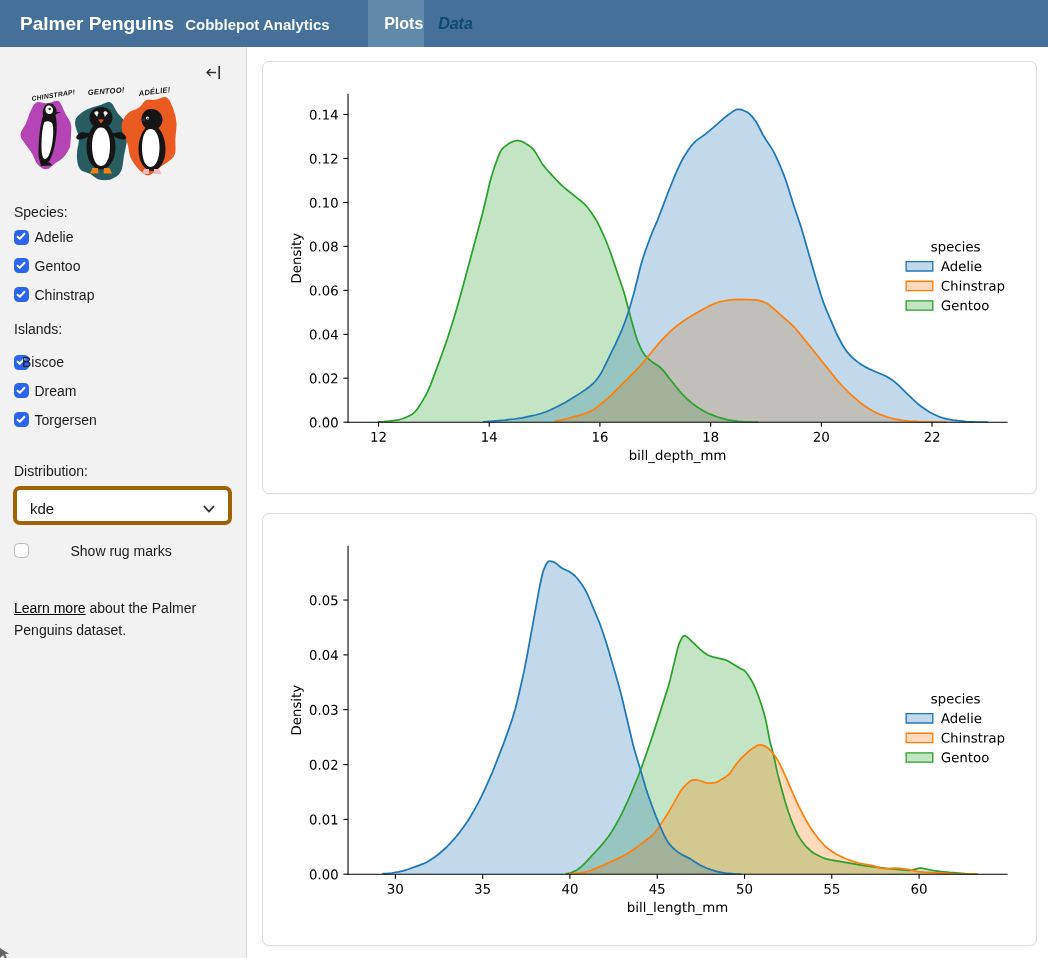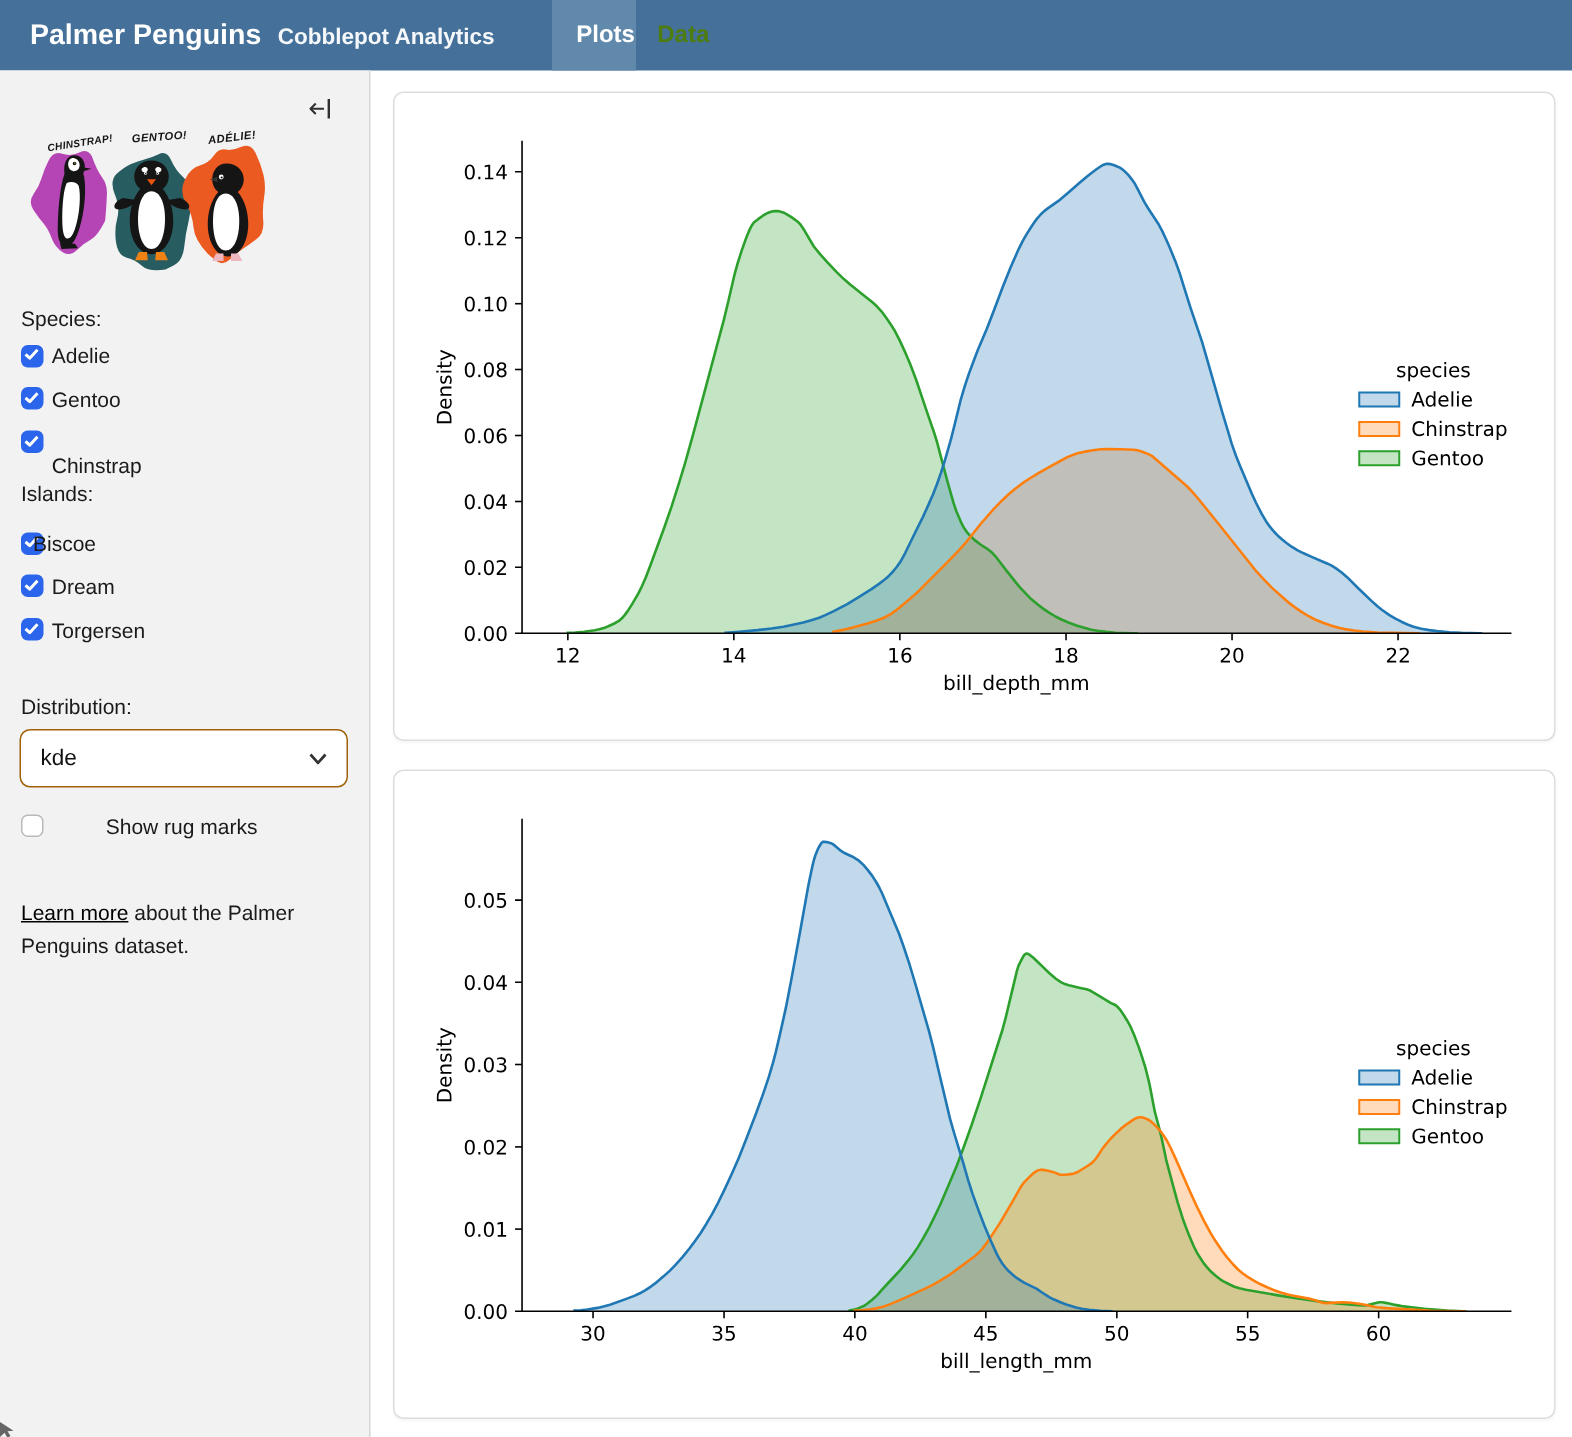--- a/index.html
+++ b/index.html
@@ -2,29 +2,29 @@
 <html><head><meta charset="utf-8"><title>Palmer Penguins</title>
 <style>
 * { margin:0; padding:0; box-sizing:border-box; }
 html,body { width:1048px; height:958px; background:#fff; font-family:"Liberation Sans",sans-serif; overflow:hidden; position:relative; }
 .abs { position:absolute; }
 
 #nav { left:0; top:0; width:1048px; height:47px; background:#447099; }
 #brand { left:20px; top:0; height:47px; line-height:47px; color:#fff; font-size:19px; font-weight:700; }
 #brand small { font-size:15px; font-weight:600; color:rgba(255,255,255,.95); margin-left:11px; }
 #tabPlots { left:368px; top:0; width:55.5px; height:47px; background:#6089ac; color:#fff; font-size:16px; font-weight:600; text-align:center; line-height:47px;padding-left:16px; }
-#tabData { left:423.5px; top:0; width:64px; height:47px; color:#4d7c0f; font-size:16px; font-weight:600; text-align:center; line-height:47px; }
+#tabData { left:423.5px; top:0; width:64px; height:47px; color:#0c4a6e; font-size:16px; font-weight:600; text-align:center; line-height:47px;font-style:italic; }
 
 #sidebar { left:0; top:47px; width:247px; height:911px; background:#f2f2f2; border-right:1px solid #d8d8d8; }
 .lab { color:#1a1a1a; font-size:14px; }
 .cb { width:15px; height:15px; border-radius:4.5px; }
 .cb.on { background:#2b65ec; }
 .cb.off { background:#fff; border:1px solid #b9b9b9; }
 .cb.on svg { display:block; margin:2.5px auto; }
-#sel { left:13px; top:486px; width:219px; height:39px; background:#fff; border:1px solid #a16207; border-radius:7px; }
+#sel { left:13px; top:486px; width:219px; height:39px; background:#fff; border:4px solid #a16207; border-radius:7px; }
 #sel span { position:absolute; left:13px; top:9.5px; font-size:15px; color:#111; }
 a.lm { color:#000000; text-decoration:underline; }
 
 .card { background:#fff; border:1px solid #ddd; border-radius:7px; box-shadow:0 1px 2px rgba(0,0,0,.04); }
 #card1 { left:262px; top:61px; width:775px; height:433px; }
 #card2 { left:262px; top:513px; width:775px; height:433px; }
 #fig1 { left:270px; top:69px; width:759px; height:416px; }
 #fig2 { left:270px; top:521px; width:759px; height:416px; }
 </style></head>
 <body>
@@ -94,21 +94,21 @@
     <svg width="10" height="8" viewBox="0 0 10 8">
       <path d="M1 4.2 L3.8 6.8 L9 1.2" fill="none" stroke="#fff" stroke-width="2" stroke-linecap="round" stroke-linejoin="round"></path>
     </svg>
   </div>
 <div class="abs lab" style="left:34.5px; top:257.8px;">Gentoo</div>
 <div class="abs cb on" style="left:13.5px; top:287.1px;">
     <svg width="10" height="8" viewBox="0 0 10 8">
       <path d="M1 4.2 L3.8 6.8 L9 1.2" fill="none" stroke="#fff" stroke-width="2" stroke-linecap="round" stroke-linejoin="round"></path>
     </svg>
   </div>
-<div class="abs lab" style="left:34.5px; top:286.6px;margin-top:15px;">Chinstrap</div>
+<div class="abs lab" style="left:34.5px; top:286.6px;">Chinstrap</div>
 <div class="abs lab" style="left:14px; top:320.5px;">Islands:</div>
 <div class="abs cb on" style="left:13.5px; top:354.6px;">
     <svg width="10" height="8" viewBox="0 0 10 8">
       <path d="M1 4.2 L3.8 6.8 L9 1.2" fill="none" stroke="#fff" stroke-width="2" stroke-linecap="round" stroke-linejoin="round"></path>
     </svg>
   </div>
 <div class="abs lab" style="left:22px; top:354.1px;">Biscoe</div>
 <div class="abs cb on" style="left:13.5px; top:383.4px;">
     <svg width="10" height="8" viewBox="0 0 10 8">
       <path d="M1 4.2 L3.8 6.8 L9 1.2" fill="none" stroke="#fff" stroke-width="2" stroke-linecap="round" stroke-linejoin="round"></path>

